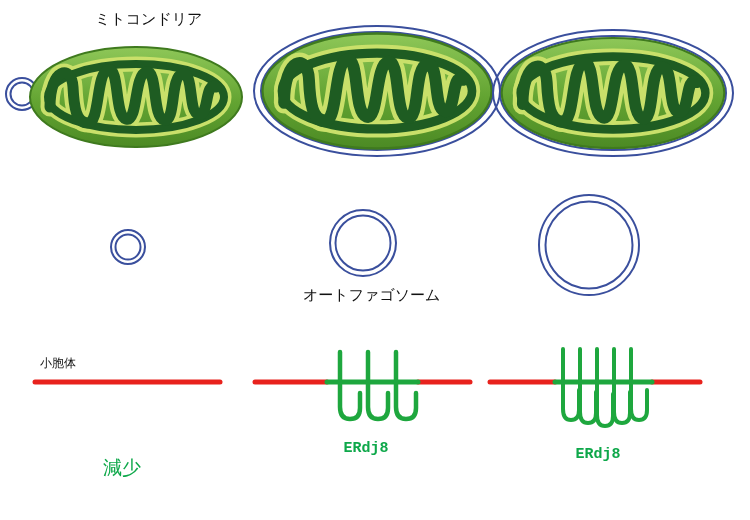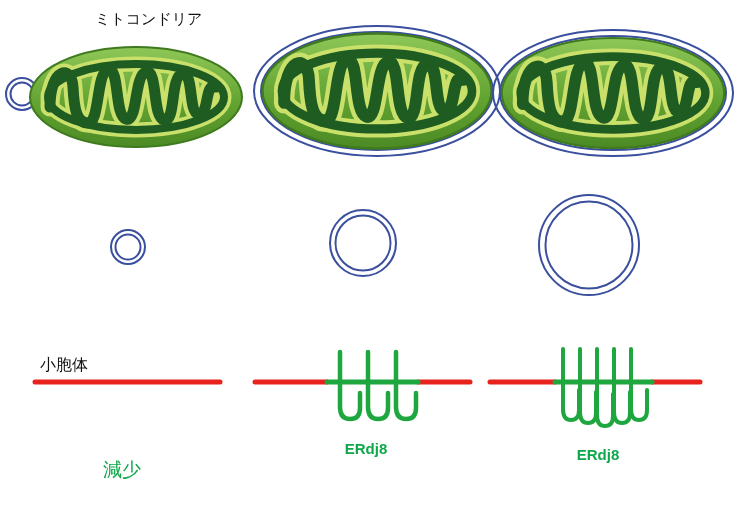--- a/index.html
+++ b/index.html
@@ -1,27 +1,27 @@
 <!DOCTYPE html>
 <html><head>
 <meta charset="utf-8">
 <style>
   html,body{margin:0;padding:0;background:#ffffff;}
   .stage{
     position:relative;
     width:750px;height:520px;
     background:#ffffff;
-    font-family:Liberation Sans, sans-serif;
+    font-family:Liberation Mono, monospace;
     overflow:hidden;
   }
   .scene{position:absolute;left:0;top:0;}
   .lbl{position:absolute;color:#111111;white-space:nowrap;}
   .lbl-mito{left:95px;top:10px;font-size:15px;}
   .lbl-auto{left:303px;top:286px;font-size:15px;}
-  .lbl-er{left:40px;top:355px;font-size:16px;}
+  .lbl-er{left:40px;top:355px;font-size:12px;}
   .status{position:absolute;text-align:right;transform:translateX(-50%);color:#0ea84a;white-space:nowrap;}
   .protein{font-size:15px;font-weight:bold;line-height:1.15;}
   .state{font-size:19px;line-height:1.15;}
   #cond1{left:122px;top:459px;}
   #cond2{left:366px;top:440px;}
   #cond3{left:598px;top:446px;}
 </style>
 </head>
 <body>
 
@@ -105,20 +105,21 @@
         <path d="M563,349 V409 Q563,420 571,420 Q579,420 579,410 V390"></path>
         <path d="M580,349 V412 Q580,423 588,423 Q596,423 596,413 V392"></path>
         <path d="M597,349 V415 Q597,426 605,426 Q613,426 613,416 V394"></path>
         <path d="M614,349 V412 Q614,423 622,423 Q630,423 630,413 V392"></path>
         <path d="M631,349 V409 Q631,420 639,420 Q647,420 647,410 V390"></path>
       </g>
     </g>
   </svg>
 
   <div class="lbl lbl-mito">ミトコンドリア</div>
+  <div class="lbl lbl-auto">オートファゴソーム</div>
   <div class="lbl lbl-er">小胞体</div>
 
   <div class="status" id="cond1">
     <div class="state">減少</div>
   </div>
 
   <div class="status" id="cond2">
     <div class="protein">ERdj8</div>
   </div>
 

